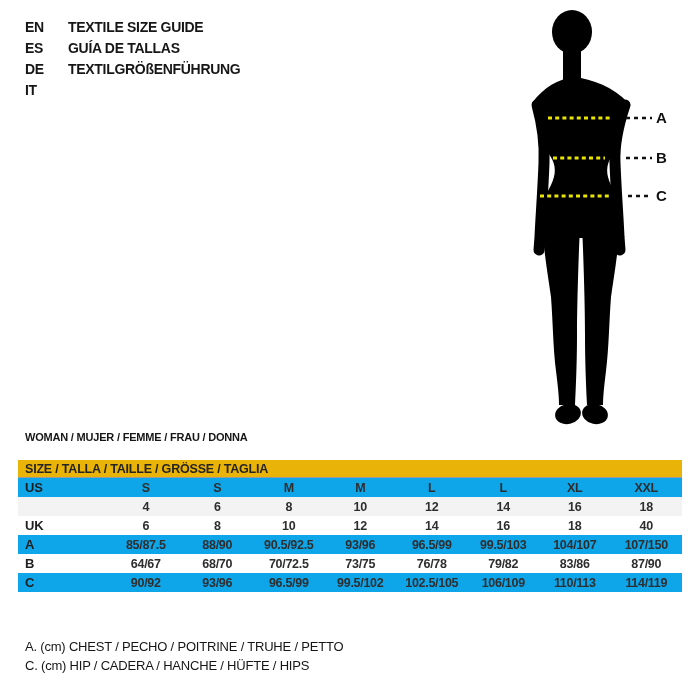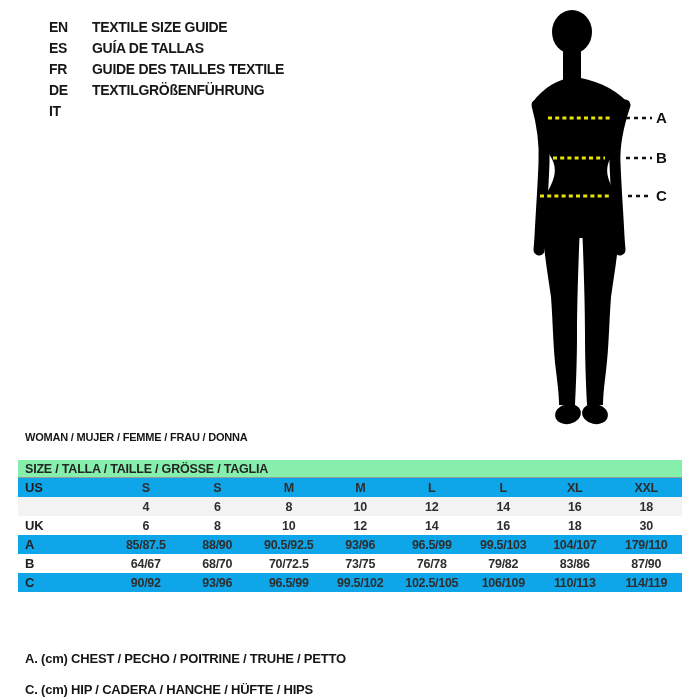--- a/index.html
+++ b/index.html
@@ -3,64 +3,60 @@
 <meta charset="utf-8">
 <style>
   html,body{margin:0;padding:0;background:#fff;}
   .page{position:relative;width:700px;height:700px;background:#ffffff;overflow:hidden;
         font-family:"Liberation Sans",sans-serif;color:#1a1a1a;}
 
   
   .langs{position:absolute;left:25px;top:16px;}
   .lang-row{display:flex;height:21px;align-items:center;}
   .lang-code,.lang-label{font-weight:bold;font-size:14px;letter-spacing:-0.3px;color:#161616;white-space:nowrap;}
-  .lang-code{width:43px;margin-left:24px;}
+  .lang-code{width:43px;}
 
   
   .figure{position:absolute;left:490px;top:5px;width:200px;height:430px;}
   .fig-label{font-family:"Liberation Sans",sans-serif;font-size:15px;font-weight:bold;fill:#111;}
 
   
   .section-title{position:absolute;left:25px;top:431px;font-size:11px;font-weight:bold;
                  letter-spacing:-0.2px;color:#161616;white-space:nowrap;}
 
   
   .size-table{position:absolute;left:18px;top:460px;width:664px;}
-  .thead{height:18px;background:#86efac;border-bottom:1px solid #9a9a9a;box-sizing:border-box;
+  .thead{height:18px;background:#eab308;border-bottom:1px solid #9a9a9a;box-sizing:border-box;
          display:flex;align-items:center;padding-left:7px;font-size:12.5px;font-weight:bold;
          letter-spacing:-0.2px;color:#242424;}
   .trow{display:grid;grid-template-columns:92px repeat(8,1fr);height:19px;align-items:center;}
   .tlabel{padding-left:7px;font-size:13px;font-weight:bold;color:#1f1f1f;letter-spacing:-0.2px;}
   .tcell{text-align:center;font-size:12.5px;font-weight:bold;color:#2e2e2e;letter-spacing:-0.3px;}
   .bg-w{background:#ffffff;}
   .bg-g{background:#0ea5e9;}
   .bg-g2{background:#f3f3f3;}
 
   
   .legend{position:absolute;left:25px;top:637px;}
-  .legend-line{height:19px;line-height:19px;font-size:13px;font-weight:bold;
-               letter-spacing:-0.2px;color:#161616;white-space:nowrap;margin-top:12px;}
+  .legend-line{height:19px;line-height:19px;font-size:13px;font-weight:normal;
+               letter-spacing:-0.2px;color:#161616;white-space:nowrap;}
 </style>
 </head>
 <body>
 
 <div class="page">
 
   <div class="langs">
     <div class="lang-row">
       <span class="lang-code">EN</span>
       <span class="lang-label">TEXTILE SIZE GUIDE</span>
     </div>
     <div class="lang-row">
       <span class="lang-code">ES</span>
       <span class="lang-label">GUÍA DE TALLAS</span>
-    </div>
-    <div class="lang-row">
-      <span class="lang-code">FR</span>
-      <span class="lang-label">GUIDE DES TAILLES TEXTILE</span>
     </div>
     <div class="lang-row">
       <span class="lang-code">DE</span>
       <span class="lang-label">TEXTILGRÖßENFÜHRUNG</span>
     </div>
     <div class="lang-row">
       <span class="lang-code">IT</span>
     </div>
   </div>
 
@@ -161,33 +157,33 @@
 
     <div class="trow bg-w">
       <div class="tlabel">UK</div>
       <div class="tcell">6</div>
       <div class="tcell">8</div>
       <div class="tcell">10</div>
       <div class="tcell">12</div>
       <div class="tcell">14</div>
       <div class="tcell">16</div>
       <div class="tcell">18</div>
-      <div class="tcell">30</div>
+      <div class="tcell">40</div>
     </div>
 
     <div class="trow bg-g">
       <div class="tlabel">A</div>
       <div class="tcell">85/87.5</div>
       <div class="tcell">88/90</div>
       <div class="tcell">90.5/92.5</div>
       <div class="tcell">93/96</div>
       <div class="tcell">96.5/99</div>
       <div class="tcell">99.5/103</div>
       <div class="tcell">104/107</div>
-      <div class="tcell">179/110</div>
+      <div class="tcell">107/150</div>
     </div>
 
     <div class="trow bg-w">
       <div class="tlabel">B</div>
       <div class="tcell">64/67</div>
       <div class="tcell">68/70</div>
       <div class="tcell">70/72.5</div>
       <div class="tcell">73/75</div>
       <div class="tcell">76/78</div>
       <div class="tcell">79/82</div>

